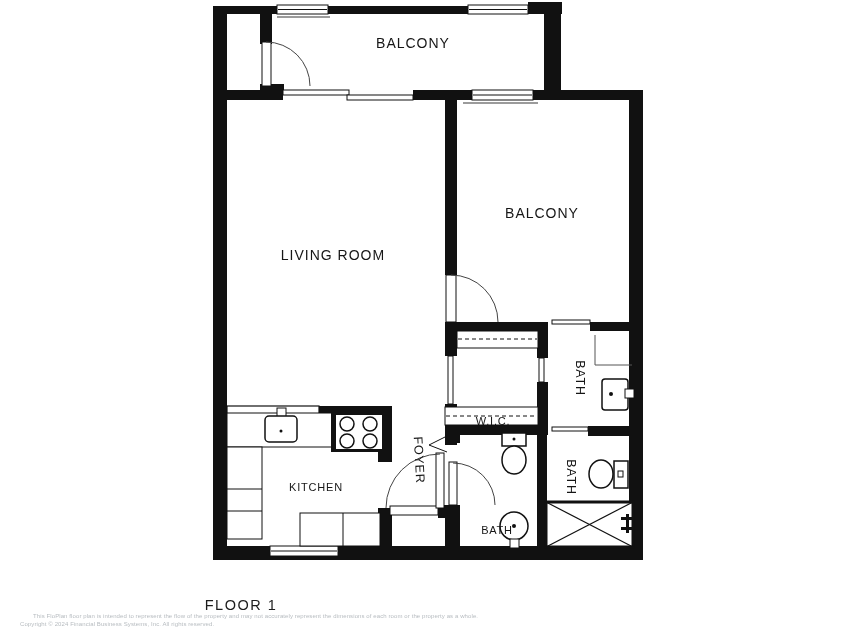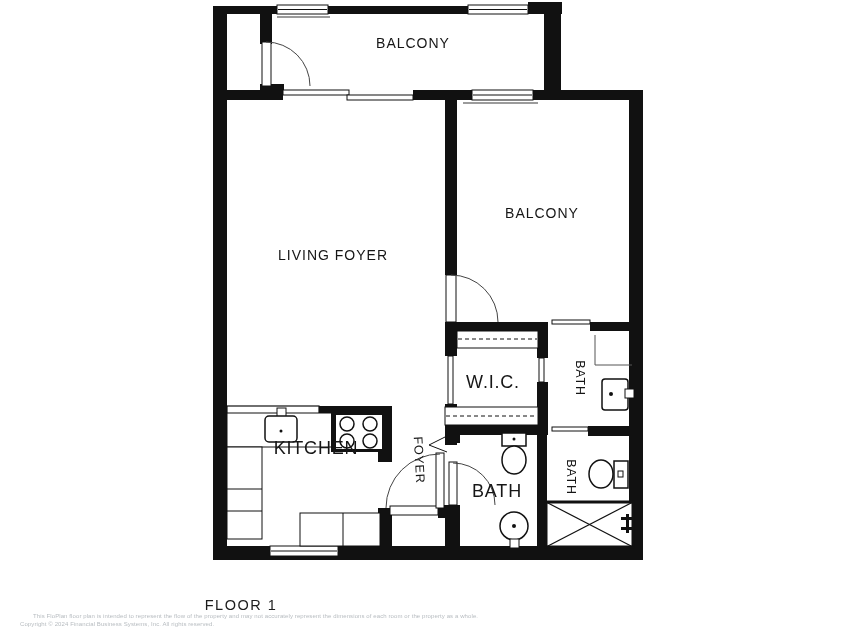--- a/index.html
+++ b/index.html
@@ -6,21 +6,21 @@
   .screen{
     position:relative;width:853px;height:640px;background:#ffffff;overflow:hidden;
     font-family:"Liberation Sans", sans-serif;
   }
   .plan-svg{position:absolute;left:0;top:0;}
   .room-label{
     position:absolute;transform:translate(-50%,-50%);
     font-size:14px;color:#161616;letter-spacing:1px;white-space:nowrap;
     font-family:"Liberation Sans", sans-serif;
   }
-  .room-label.small{font-size:18px;letter-spacing:0.8px;}
+  .room-label.small{font-size:11px;letter-spacing:0.8px;margin-top:39px;}
   .room-label.vert{transform:translate(-50%,-50%) rotate(90deg);font-size:12.5px;letter-spacing:0.8px;}
   .room-label.foyer{transform:translate(-50%,-50%) rotate(87deg);font-size:12.5px;letter-spacing:0.8px;}
   .floor-title{
     position:absolute;left:241px;top:605px;transform:translate(-50%,-50%);
     font-size:14.5px;color:#1c1c1c;letter-spacing:1.5px;white-space:nowrap;
   }
   .disclaimer{
     position:absolute;font-size:6px;color:#b7bcc0;letter-spacing:0.1px;white-space:nowrap;
   }
   .logo{
@@ -170,21 +170,21 @@
           <circle cx="347" cy="424" r="7"></circle>
           <circle cx="370" cy="424" r="7"></circle>
           <circle cx="347" cy="441" r="7"></circle>
           <circle cx="370" cy="441" r="7"></circle>
         </g>
       </g>
     </g>
   </svg>
 
   <div class="room-label" style="left:413px;top:43px">BALCONY</div>
-  <div class="room-label" style="left:333px;top:255px">LIVING FOYER</div>
+  <div class="room-label" style="left:333px;top:255px">LIVING ROOM</div>
   <div class="room-label" style="left:542px;top:213px">BALCONY</div>
   <div class="room-label small" style="left:493px;top:382px">W.I.C.</div>
   <div class="room-label small" style="left:316px;top:448px">KITCHEN</div>
   <div class="room-label small" style="left:497px;top:491px">BATH</div>
   <div class="room-label vert" style="left:580px;top:378px">BATH</div>
   <div class="room-label vert" style="left:571px;top:477px">BATH</div>
   <div class="room-label foyer" style="left:419px;top:460px">FOYER</div>
 
   <div class="floor-title">FLOOR 1</div>
 

